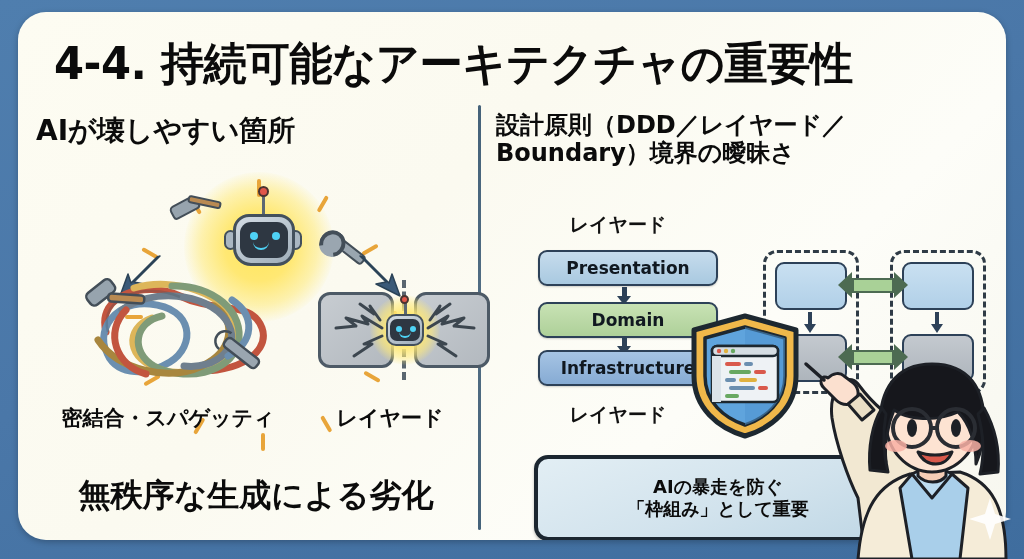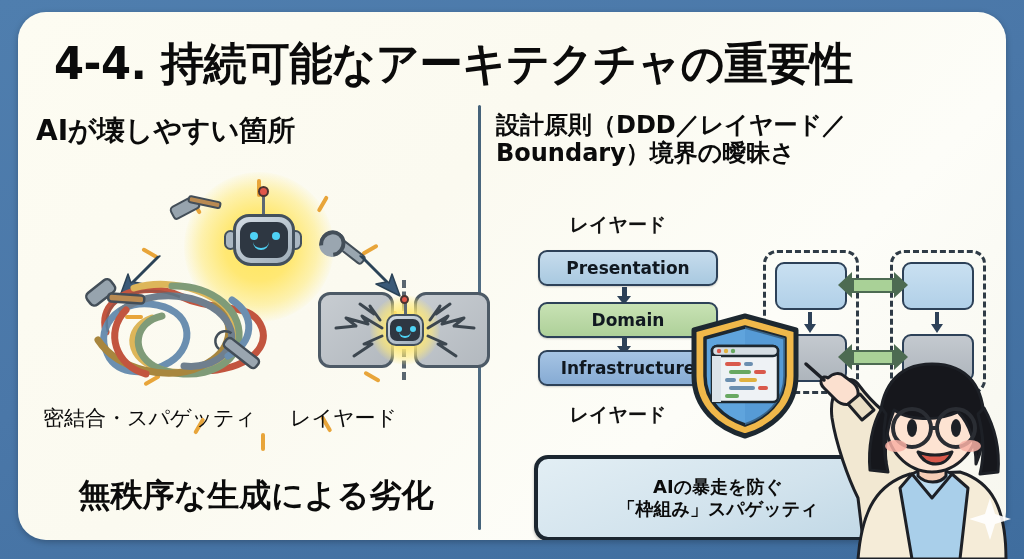--- a/index.html
+++ b/index.html
@@ -150,23 +150,23 @@
 
   
   #robot2-glow { left: 334px; top: 133px; width: 70px; height: 70px; }
   #robot2 { left: 350px; top: 152px; width: 38px; height: 32px; border-radius: 10px; border-width: 2.5px; }
   #robot2-face { left: 354px; top: 157px; width: 30px; height: 22px; border-radius: 7px; }
 
   
   .sub-label {
     position: absolute;
     font-size: 21px;
-    font-weight: 400;
+    font-weight: 700;
     color: #0b0b0b;
-    text-align: left;
+    text-align: center;
     white-space: nowrap;
   }
   #lbl-spaghetti { left: 25px;  top: 392px; width: 250px; }
   #lbl-boundary  { left: 272px; top: 392px; width: 200px; }
 
   #left-footer {
     position: absolute;
     left: 18px; top: 462px; width: 440px;
     text-align: center;
     font-size: 32px;
@@ -454,21 +454,21 @@
         <rect x="39" y="66" width="11" height="4" rx="2" fill="#6b8fb0"></rect>
         <rect x="53" y="66" width="18" height="4" rx="2" fill="#e0b13f"></rect>
         <rect x="43" y="74" width="26" height="4" rx="2" fill="#6b8fb0"></rect>
         <rect x="72" y="74" width="10" height="4" rx="2" fill="#d9594c"></rect>
         <rect x="39" y="82" width="14" height="4" rx="2" fill="#68a861"></rect>
       </g>
     </svg>
 
     <div id="callout">
       <div>AIの暴走を防ぐ</div>
-      <div>「枠組み」スパゲッティ</div>
+      <div>「枠組み」として重要</div>
     </div>
   </div>
 
   <svg id="character" viewBox="0 0 224 211">
     <g stroke="#1d2026" stroke-width="3" stroke-linejoin="round" stroke-linecap="round">
 
       <path d="M40 36 C44 30, 54 30, 58 36 C64 44, 70 52, 82 62 L140 124 L150 200 L64 200 L58 150 C48 130, 36 96, 32 70 C30 54, 34 42, 40 36 Z" fill="#f2e8d2"></path>
 
       <path d="M28 30 C22 26, 18 34, 24 40 L36 52 C42 58, 52 58, 56 52 C60 46, 58 38, 52 34 L44 28 C40 24, 33 25, 28 30 Z" fill="#fbe0cf"></path>
       <path d="M24 32 L6 16" stroke="#1d2026" stroke-width="3.5"></path>

